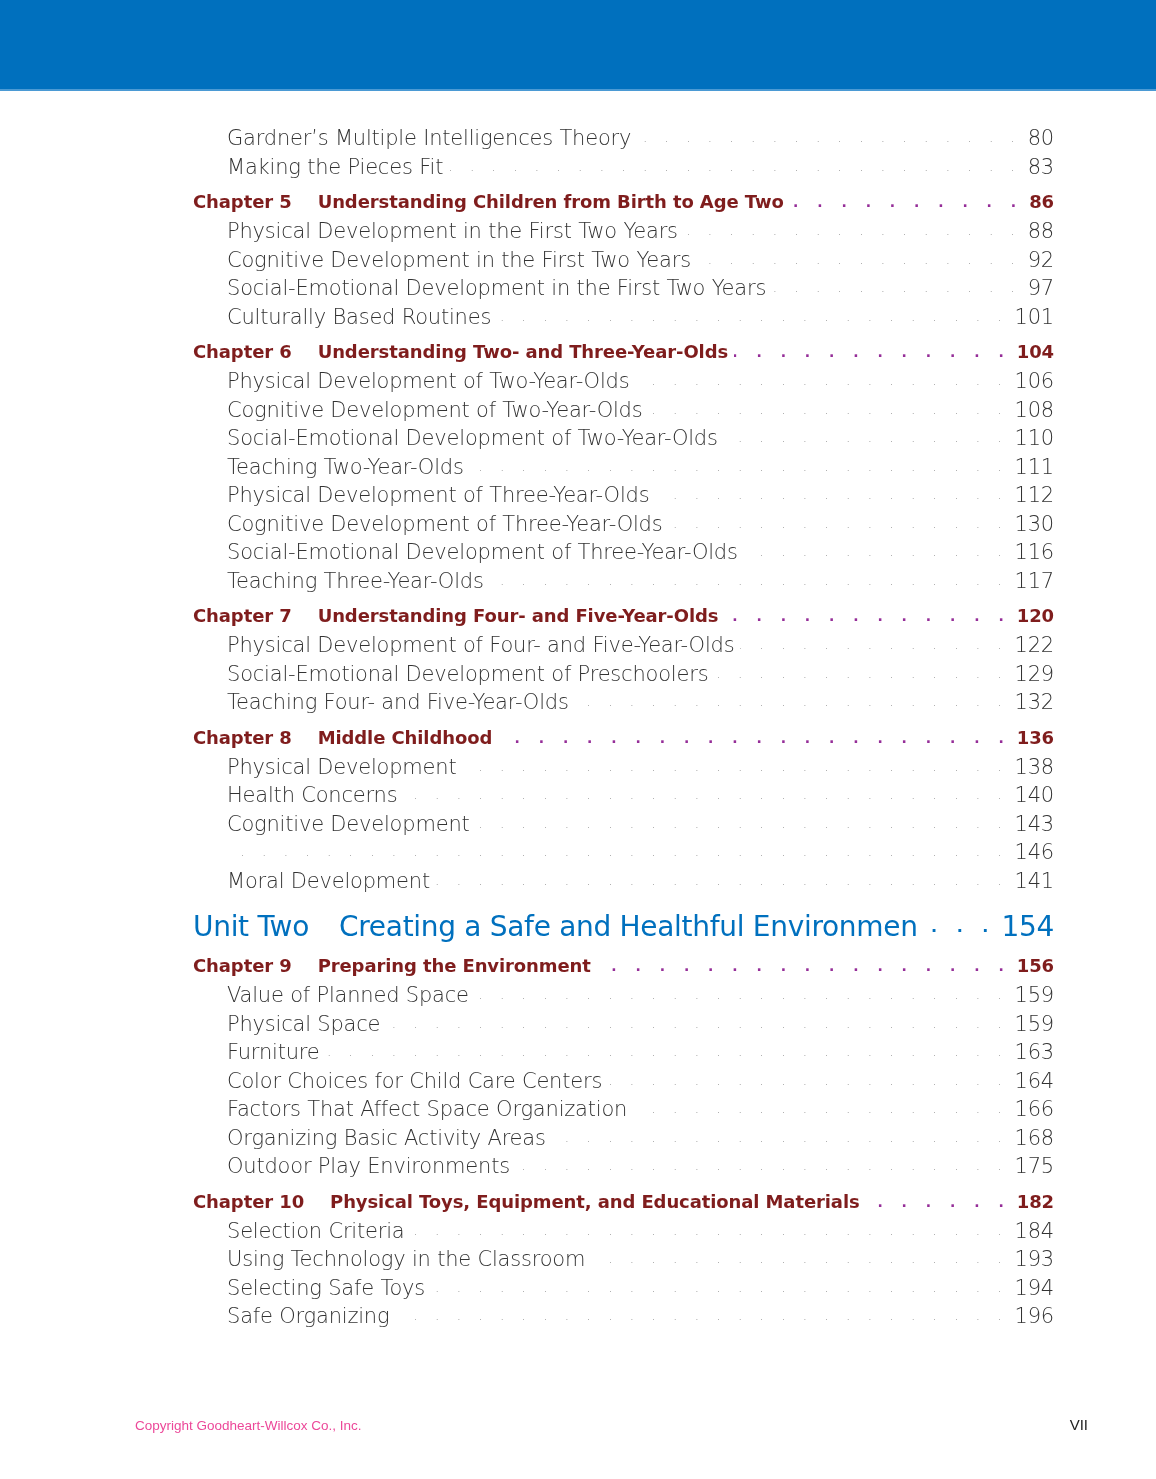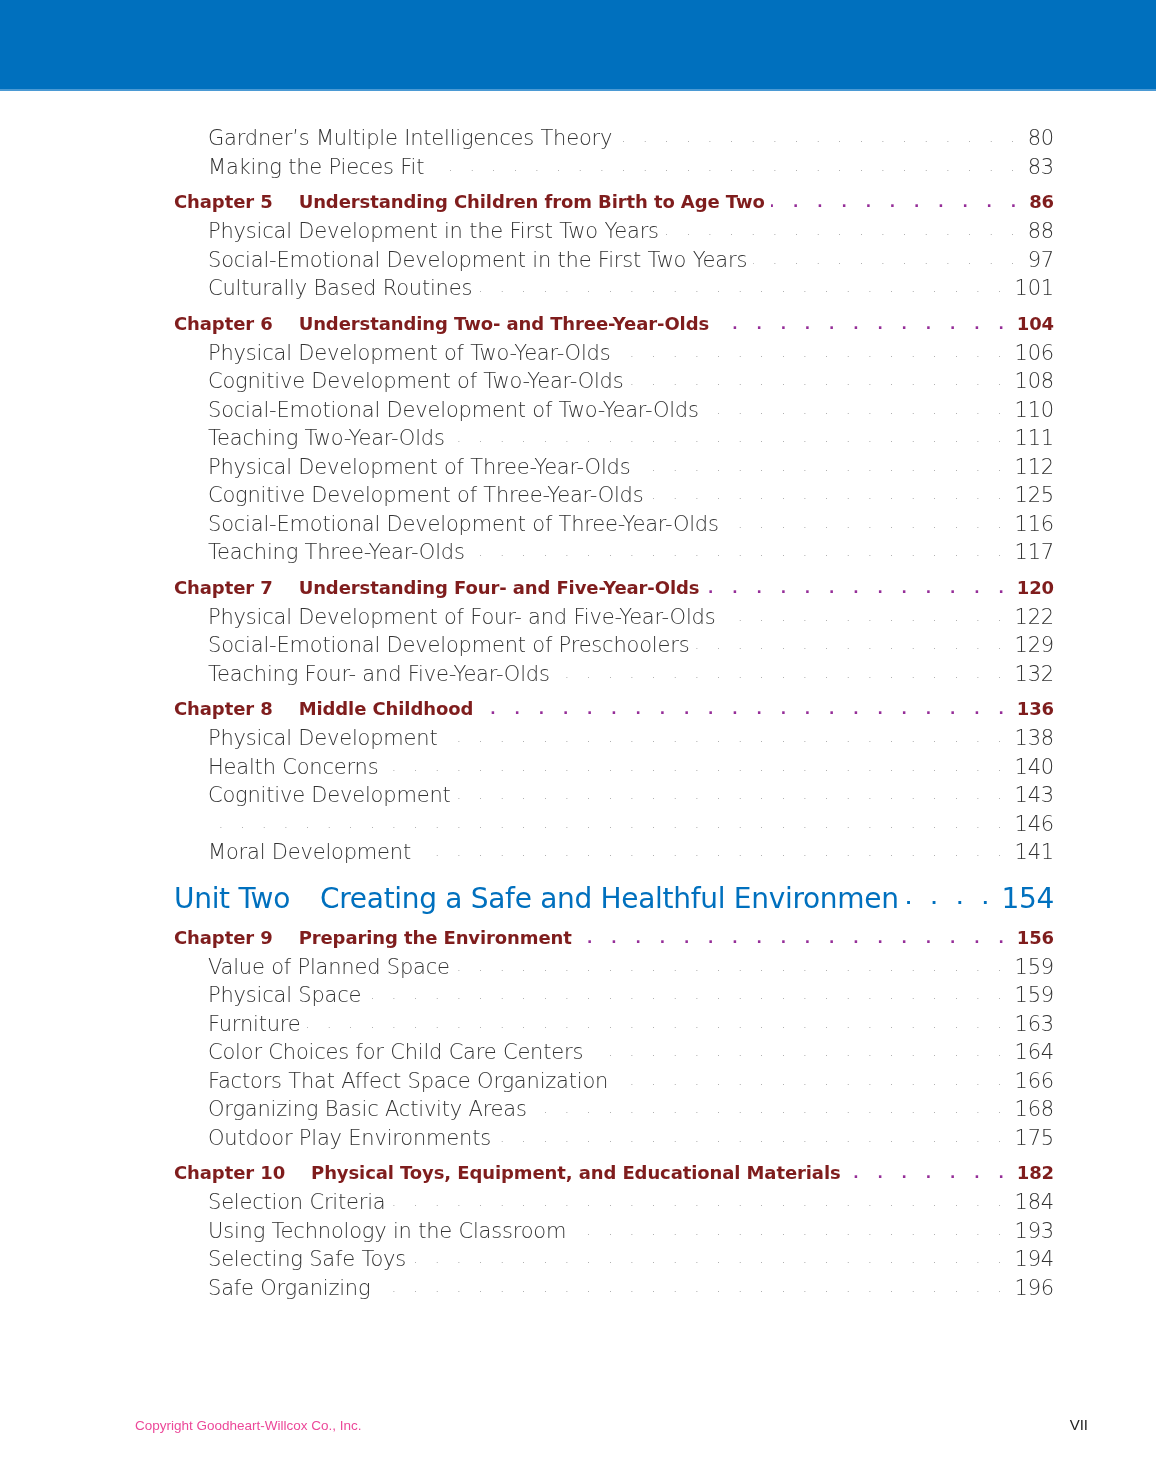--- a/index.html
+++ b/index.html
@@ -3,21 +3,21 @@
 <meta charset="utf-8">
 <style>
   html, body { margin: 0; padding: 0; }
   body {
     width: 1156px; height: 1479px; background: #ffffff; position: relative; overflow: hidden;
     font-family: "DejaVu Sans", sans-serif;
   }
   .top-band { position: absolute; left: 0; top: 0; width: 1156px; height: 89px; background: #0070be; }
   .top-band-edge { position: absolute; left: 0; top: 89px; width: 1156px; height: 2px; background: #4b9ad4; }
   .toc { position: absolute; left: 174px; top: 124px; width: 880px; }
-  .row { display: flex; align-items: flex-start; white-space: nowrap; }
+  .row { display: flex; align-items: flex-start; white-space: nowrap; margin-left: 19px; }
   .row .title { flex: 0 0 auto; }
   .row .leader {
     flex: 1 1 auto; overflow: hidden; margin: 0 6px; letter-spacing: 0;
   }
   .row .leader::before {
     content: ". . . . . . . . . . . . . . . . . . . . . . . . . . . . . . . . . . . . . . . . . . . . . . . . . . . . . . . . . . . . . . . . . . . . . . . . . . . . . . . . . . . . . . . . . . . . . . . . . . . . . . . . . . . . . . . . . . . . . . . . . . . . . . . . . . . . . . . . . . . . . . . . . . . . . . . .";
     letter-spacing: 7px;
     float: right;
   }
   .row .page { flex: 0 0 auto; text-align: right; }
@@ -69,20 +69,25 @@
     <span class="title"><span class="num">Chapter 5</span><span>Understanding Children from Birth to Age Two</span></span>
     <span class="leader"></span>
     <span class="page">86</span>
   </div>
   <div class="row sub">
       <span class="title">Physical Development in the First Two Years</span>
       <span class="leader"></span>
       <span class="page">88</span>
     </div>
   <div class="row sub">
+      <span class="title">Cognitive Development in the First Two Years</span>
+      <span class="leader"></span>
+      <span class="page">92</span>
+    </div>
+  <div class="row sub">
       <span class="title">Social-Emotional Development in the First Two Years</span>
       <span class="leader"></span>
       <span class="page">97</span>
     </div>
   <div class="row sub">
       <span class="title">Culturally Based Routines</span>
       <span class="leader"></span>
       <span class="page">101</span>
     </div>
 
@@ -112,21 +117,21 @@
       <span class="page">111</span>
     </div>
   <div class="row sub">
       <span class="title">Physical Development of Three-Year-Olds</span>
       <span class="leader"></span>
       <span class="page">112</span>
     </div>
   <div class="row sub">
       <span class="title">Cognitive Development of Three-Year-Olds</span>
       <span class="leader"></span>
-      <span class="page">125</span>
+      <span class="page">130</span>
     </div>
   <div class="row sub">
       <span class="title">Social-Emotional Development of Three-Year-Olds</span>
       <span class="leader"></span>
       <span class="page">116</span>
     </div>
   <div class="row sub">
       <span class="title">Teaching Three-Year-Olds</span>
       <span class="leader"></span>
       <span class="page">117</span>

